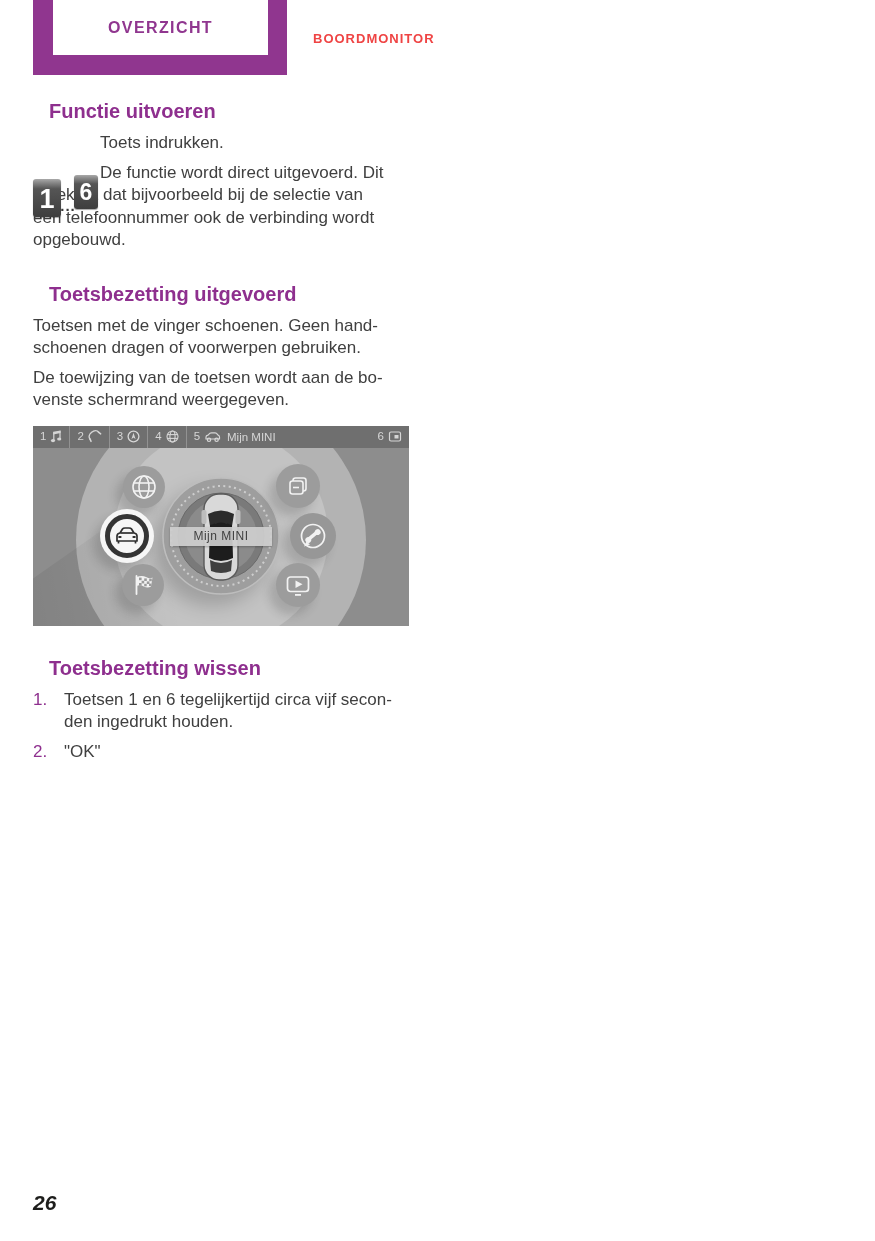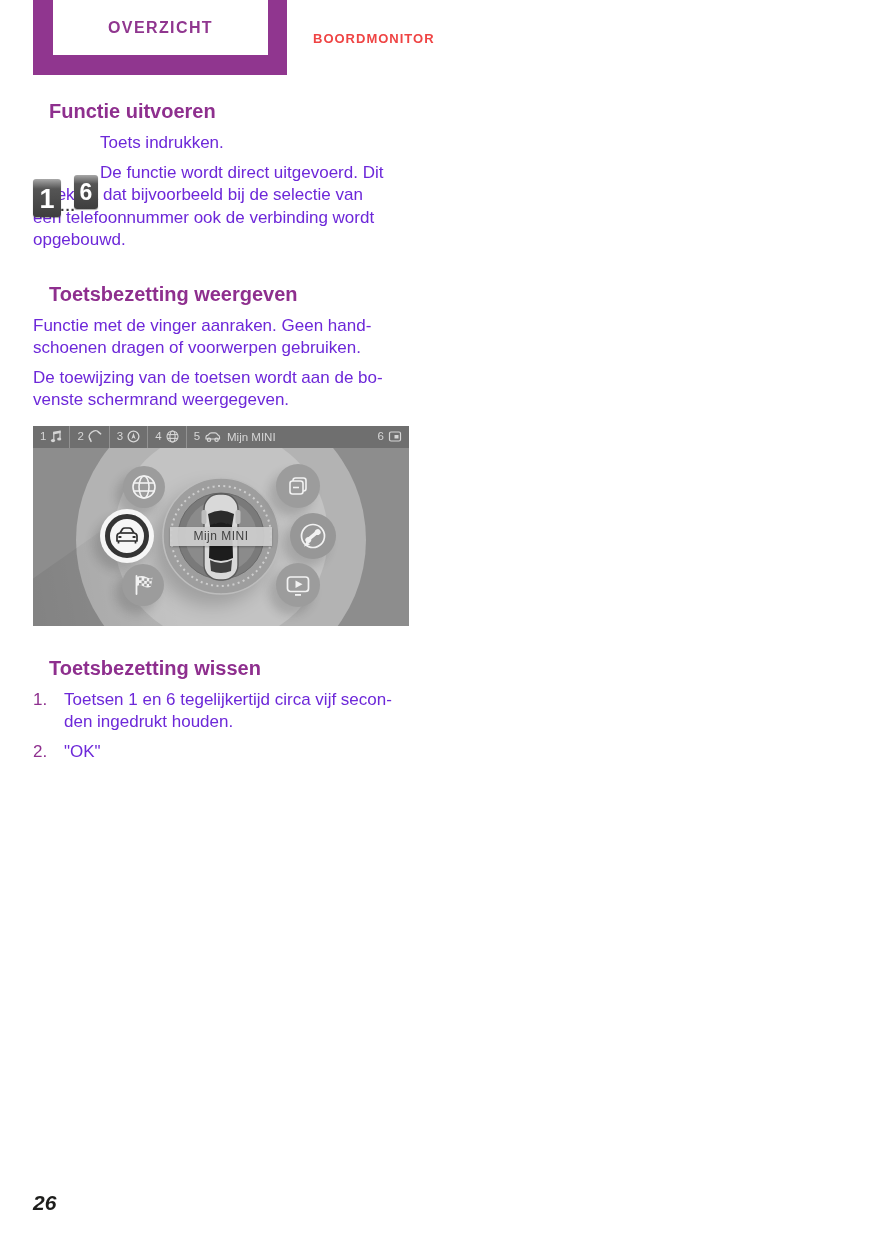--- a/index.html
+++ b/index.html
@@ -12,21 +12,21 @@
   .tab-inner { position:absolute; left:20px; right:19px; top:0; height:55px; background:#ffffff;
                display:flex; align-items:center; justify-content:center; }
   .tab-label { color:#90368f; font-weight:bold; font-size:16px; letter-spacing:1.4px; }
   .chapter-label { position:absolute; left:313px; top:31px; font-size:13px; font-weight:bold;
                    letter-spacing:1px; color:#ef4444; }
 
   
   .content { position:absolute; left:33px; top:100px; width:378px; }
   h2 { color:#8e2f8e; font-size:20px; font-weight:bold; margin:0 0 9px 16px; }
   .h2-gap { margin-top:31px; }
-  p, .li-text { font-size:17px; line-height:22.5px; color:#6d28d9; }
+  p, .li-text { font-size:17px; line-height:22.5px; color:#404040; }
   p { margin-bottom:7px; }
   .indent { padding-left:67px; }
 
   
   .keys { position:absolute; left:0; top:43px; width:66px; height:47px; }
   .hardkey { position:absolute; border-radius:3px; color:#ffffff; font-weight:bold;
              text-align:center; background:linear-gradient(180deg,#a9a9a9 0%,#8a8a8a 9%,#555555 26%,#3e3e3e 100%);
              box-shadow:0 1px 1px rgba(0,0,0,0.35); }
   .hardkey.k1 { left:0; top:4px; width:28px; height:38px; font-size:27px; line-height:40px; }
   .hardkey.k6 { left:41px; top:0; width:24px; height:34px; font-size:23px; line-height:35px; }
@@ -98,22 +98,22 @@
         <div class="key-dots">...</div>
         <div class="hardkey k6">6</div>
       </div>
       <p><span class="indent">Toets indrukken.</span></p>
       <p><span class="indent">De functie wordt direct uitgevoerd. Dit</span><br>
         <span>betekent dat bijvoorbeeld bij de selectie van</span><br>
         <span>een telefoonnummer ook de verbinding wordt</span><br>
         <span>opgebouwd.</span></p>
     </div>
 
-    <h2 class="h2-gap">Toetsbezetting weergeven</h2>
-    <p><span>Functie met de vinger aanraken. Geen hand-</span><br>
+    <h2 class="h2-gap">Toetsbezetting uitgevoerd</h2>
+    <p><span>Toetsen met de vinger schoenen. Geen hand-</span><br>
       <span>schoenen dragen of voorwerpen gebruiken.</span></p>
     <p><span>De toewijzing van de toetsen wordt aan de bo-</span><br>
       <span>venste schermrand weergegeven.</span></p>
 
     <div class="screenshot">
       <div class="ds-bar">
         <div class="ds-item">
           <span class="num">1</span>
           <svg width="12" height="13" viewBox="0 0 12 13">
             <g fill="#d6d6d6">

